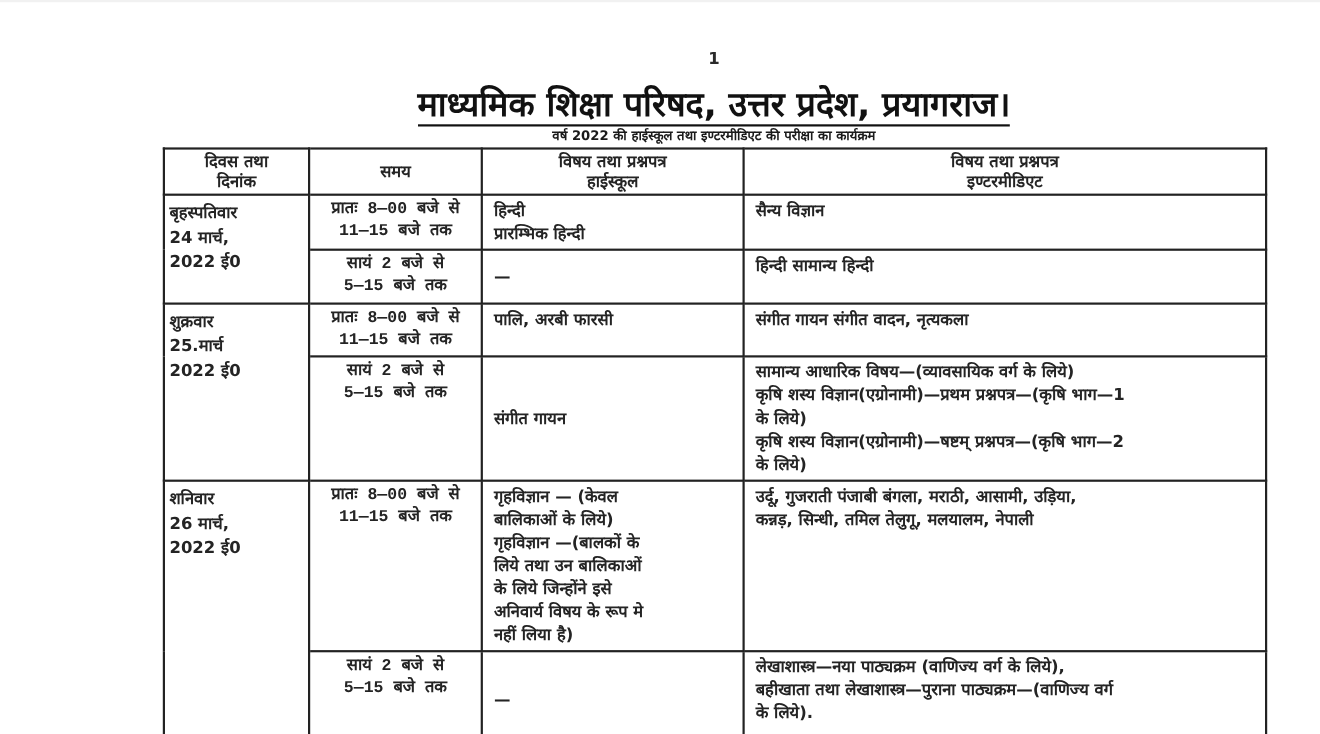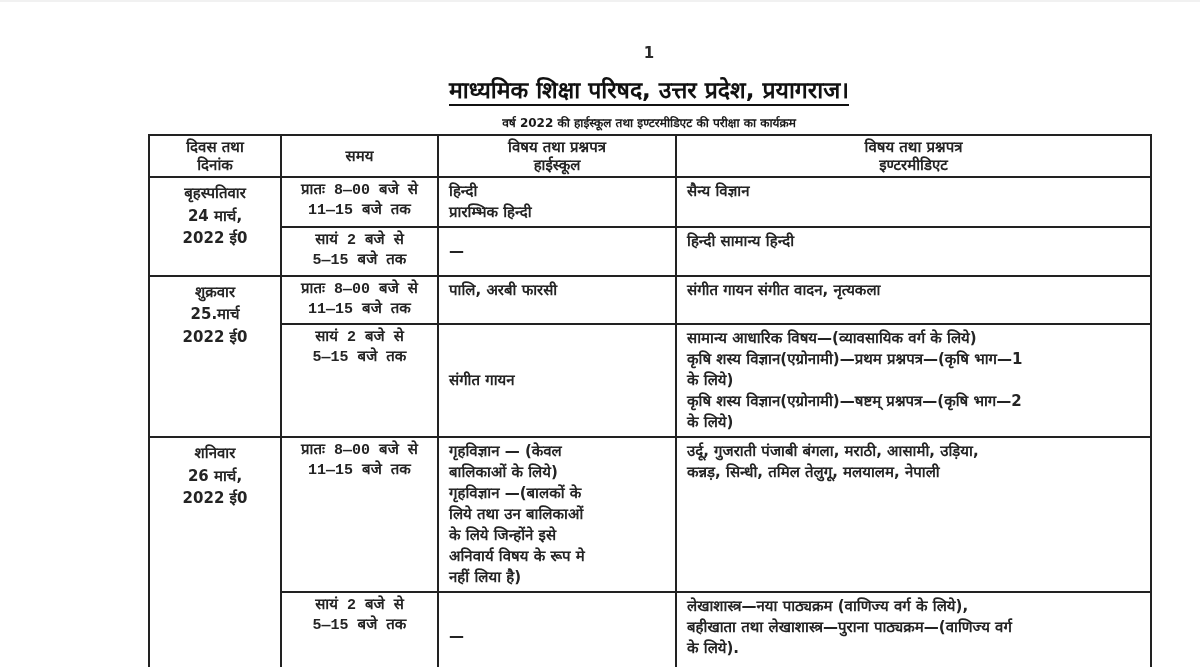--- a/index.html
+++ b/index.html
@@ -34,21 +34,21 @@
     color: #2a2a2a;
   }
   .title-wrap {
     position: absolute;
     top: 76px;
     left: 0;
     width: 100%;
   }
   .doc-title {
     display: inline-block;
-    font-size: 23px;
+    font-size: 31px;
     font-weight: bold;
     color: #111111;
     border-bottom: 2px solid #111111;
     padding-bottom: 1px;
     line-height: 1.1;
     white-space: nowrap;
   }
   .doc-subtitle {
     position: absolute;
     top: 112px;
@@ -77,21 +77,20 @@
     white-space: pre-line;
     overflow: hidden;
   }
   table.exam-table th {
     vertical-align: middle;
     line-height: 1.2;
     padding: 2px 4px;
     font-size: 15px;
   }
   td.day {
-    text-align: center;
     vertical-align: top;
     padding: 4px 4px;
     line-height: 1.5;
   }
   td.time {
     text-align: center;
     vertical-align: top;
     padding: 3px 4px;
     line-height: 1.35;
     font-family: Liberation Mono, monospace;

